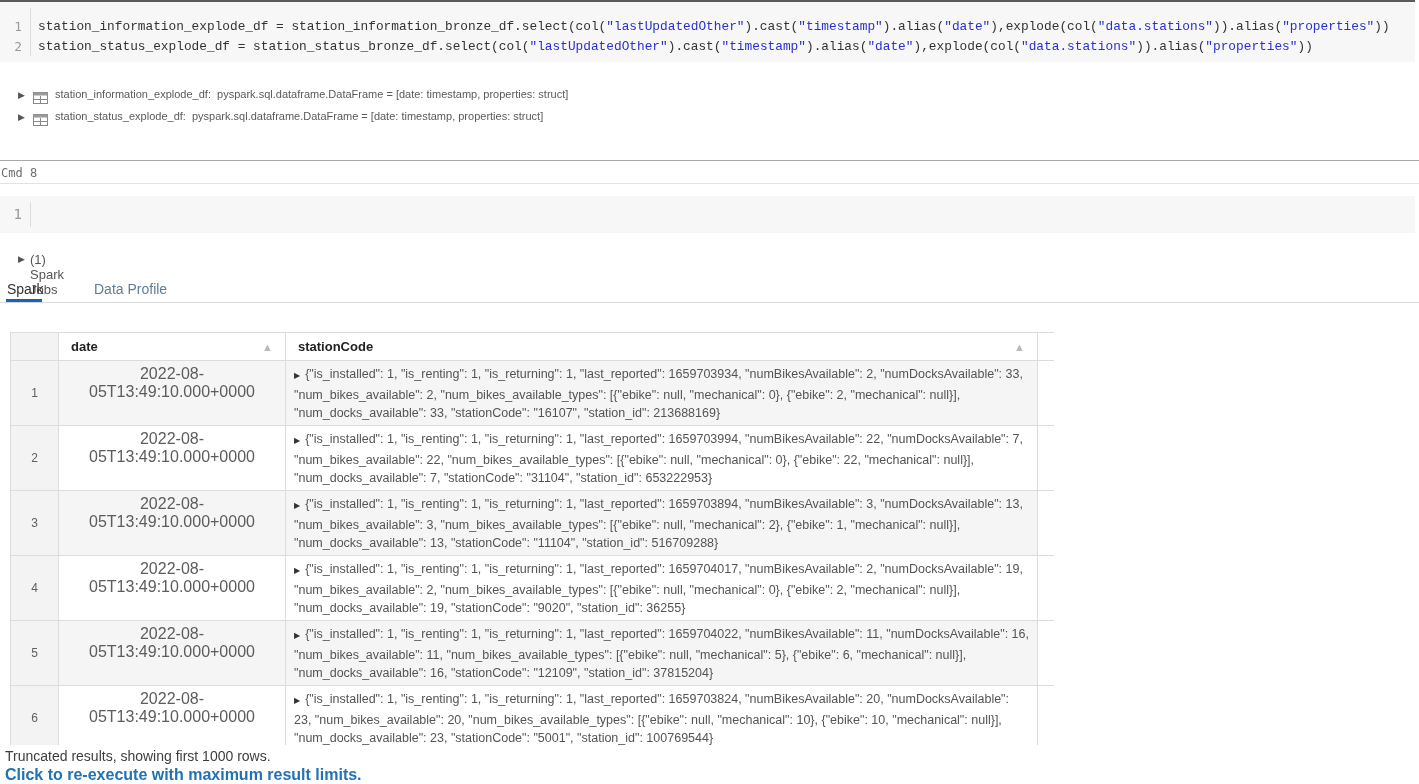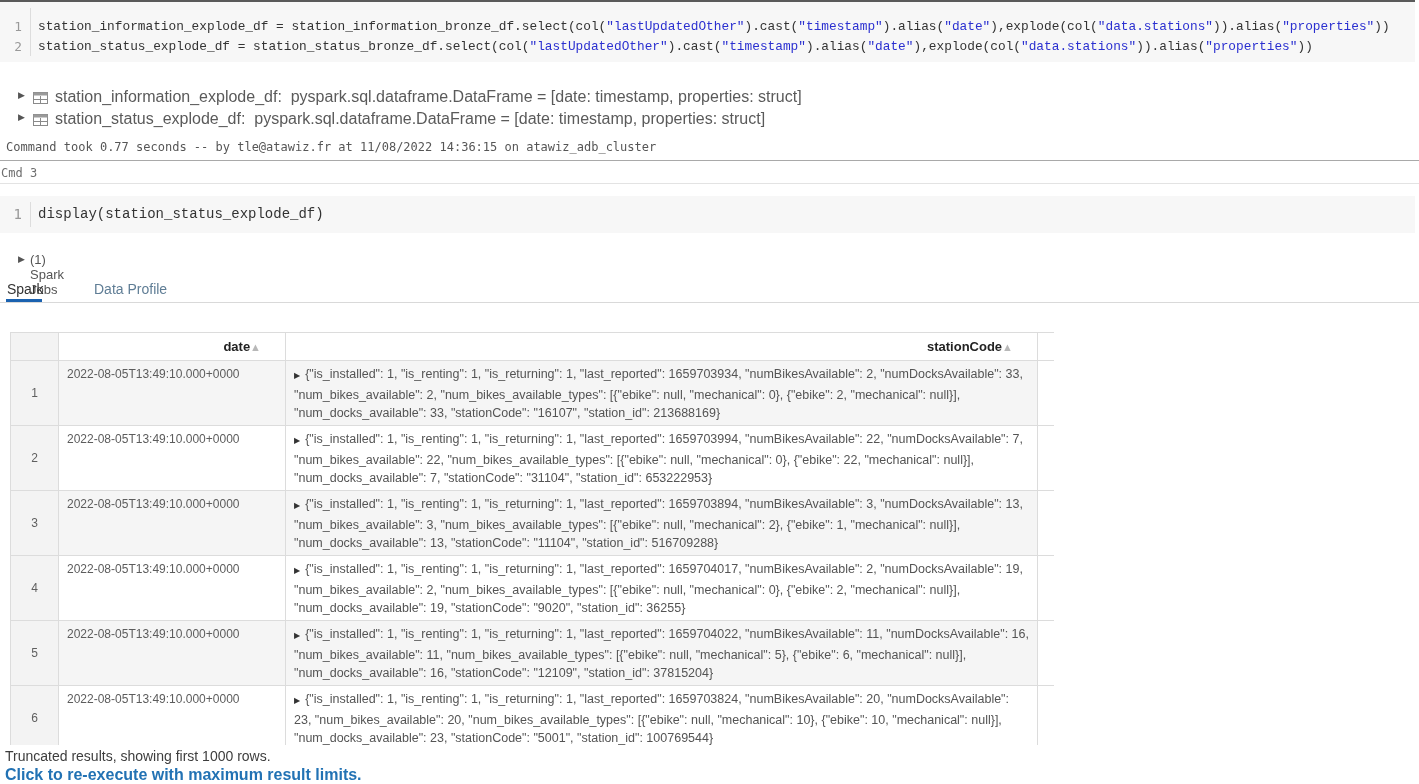--- a/index.html
+++ b/index.html
@@ -27,21 +27,21 @@
   .cell-1 .ln, .cell-1 .code-text { font-size:12.8px; line-height:20px; }
   .cell-2 .ln, .cell-2 .code-text { font-size:14px; line-height:20px; }
   .str { color:#2a2fd0; }
 
   
   .df-row { position:absolute; left:0; height:18px; }
   .df-row-1 { top:87px; }
   .df-row-2 { top:109px; }
   .tri { position:absolute; left:18px; top:3px; font-size:9px; color:#555; line-height:11px; cursor:pointer; }
   .df-icon { position:absolute; left:33px; top:3px; }
-  .df-text { position:absolute; left:55px; top:1px; font-size:16px; color:#5a5a5a; white-space:pre; }
+  .df-text { position:absolute; left:55px; top:1px; font-size:11px; color:#5a5a5a; white-space:pre; }
   .status-line { position:absolute; left:6px; top:140px; font-size:12px; color:#565656; }
 
   
   .divider-1 { position:absolute; left:0; top:160px; width:1419px; height:1px; background:#a9a9a9; }
   .cmd-label { position:absolute; left:1px; top:166px; font-size:12px; color:#6e6e6e; }
   .divider-2 { position:absolute; left:0; top:183px; width:1419px; height:1px; background:#e3e3e3; }
 
   
   .spark-row { position:absolute; left:0; top:251px; height:18px; }
   .spark-text { position:absolute; left:30px; top:1px; font-size:13px; color:#555; }
@@ -51,30 +51,30 @@
   .tab-profile { position:absolute; left:60px; top:281px; font-size:14px; color:#5f7d95; cursor:pointer;margin-left:34px; }
   .tab-underline { position:absolute; left:6px; top:299px; width:36px; height:4px; background:#1b62b0; }
   .tabs-line { position:absolute; left:0; top:302px; width:1419px; height:1px; background:#d9d9d9; }
 
   
   .table-wrap { position:absolute; left:10px; top:332px; width:1044px; height:413px; overflow:hidden; }
   table.results { border-collapse:collapse; table-layout:fixed; width:1044px; }
   table.results th, table.results td { border:1px solid #dcdcdc; }
   table.results thead tr { height:28px; }
   th.rn-h, td.rn { background:#f3f3f3; }
-  th.col-h { background:#fff; text-align:right; font-size:13px; font-weight:bold; color:#222;
-             padding:0 24px; cursor:pointer; }
+  th.col-h { background:#fff; text-align:left; font-size:13px; font-weight:bold; color:#222;
+             padding:0 12px; cursor:pointer; }
   th.gut-h, td.gut { background:#fff; }
   .sort-icon { float:right; font-size:11px; color:#b8b8b8; margin-top:2px; cursor:pointer; }
   tbody tr { height:61px; }
   tbody tr:nth-child(odd) td.data { background:#f5f5f5; }
   tbody tr:nth-child(even) td.data { background:#fff; }
   td.rn { text-align:center; vertical-align:middle; font-size:12px; color:#5f5f5f; }
   td.data { vertical-align:top; padding:4px 8px; }
-  .date-txt { font-size:12px; color:#5c5c5c; line-height:18px; }
+  .date-txt { font-size:16px; color:#5c5c5c; line-height:18px;text-align:center; }
   .props-clip { height:56px; overflow:hidden; font-size:12.5px; color:#545454; line-height:18.5px; }
   .exp-tri { font-size:8px; color:#333; margin-right:5px; cursor:pointer; }
 
   
   .trunc-note { position:absolute; left:5px; top:748px; font-size:14px; color:#3d3d3d; }
   .reexec-link { position:absolute; left:5px; top:766px; font-size:16px; color:#2272b4; cursor:pointer;font-weight:bold; }
 </style>
 </head>
 <body>
 
@@ -108,30 +108,29 @@
       <svg width="15" height="12" viewBox="0 0 15 12">
           <rect x="0.5" y="0.5" width="14" height="11" fill="none" stroke="#8a8a8a"></rect>
           <rect x="0.5" y="0.5" width="14" height="3" fill="#9a9a9a"></rect>
           <line x1="0" y1="7.5" x2="15" y2="7.5" stroke="#8a8a8a"></line>
           <line x1="7.5" y1="4" x2="7.5" y2="12" stroke="#8a8a8a"></line>
         </svg>
     </span>
     <span class="df-text"><span>station_status_explode_df:</span>  <span>pyspark.sql.dataframe.DataFrame = [date: timestamp, properties: struct]</span></span>
   </div>
 
-  <div class="status-line mono">Command took 0.77 seconds -- by tle@atawiz.fr at 11/08/2022 14:36:15 on atawiz_adb_cluster</div>
 
   <div class="divider-1"></div>
-  <div class="cmd-label mono">Cmd 3</div>
+  <div class="cmd-label mono">Cmd 8</div>
   <div class="divider-2"></div>
 
   <div class="code-cell cell-2">
     <div class="gutter-sep"></div>
     <div class="lines">
-        <div class="code-row"><span class="ln">1</span><span class="code-text">display(station_status_explode_df)</span></div>
+        <div class="code-row"><span class="ln">1</span></div>
       </div>
   </div>
 
   <div class="spark-row">
     <span class="tri">▶</span>
     <span class="spark-text">(1) Spark Jobs</span>
   </div>
 
   <div class="tab-table">Spark</div>
   <div class="tab-profile">Data Profile</div>

